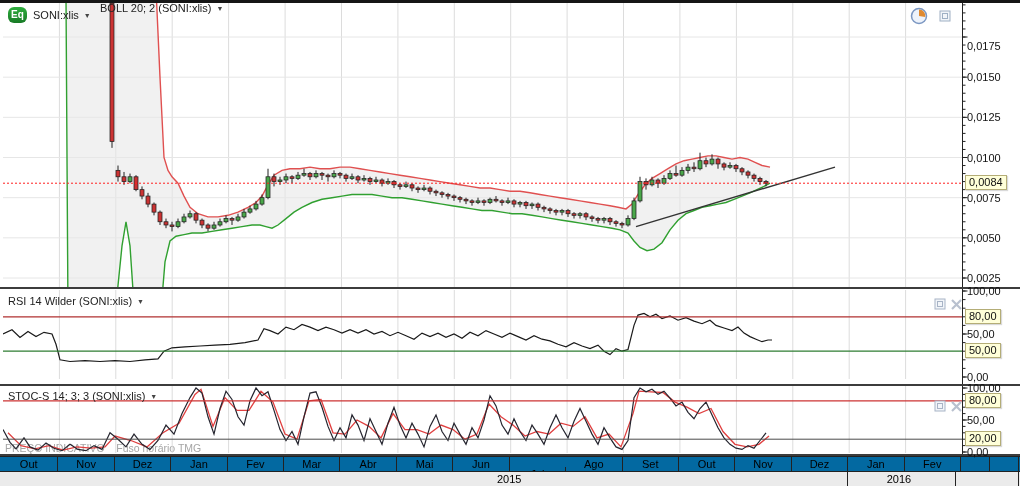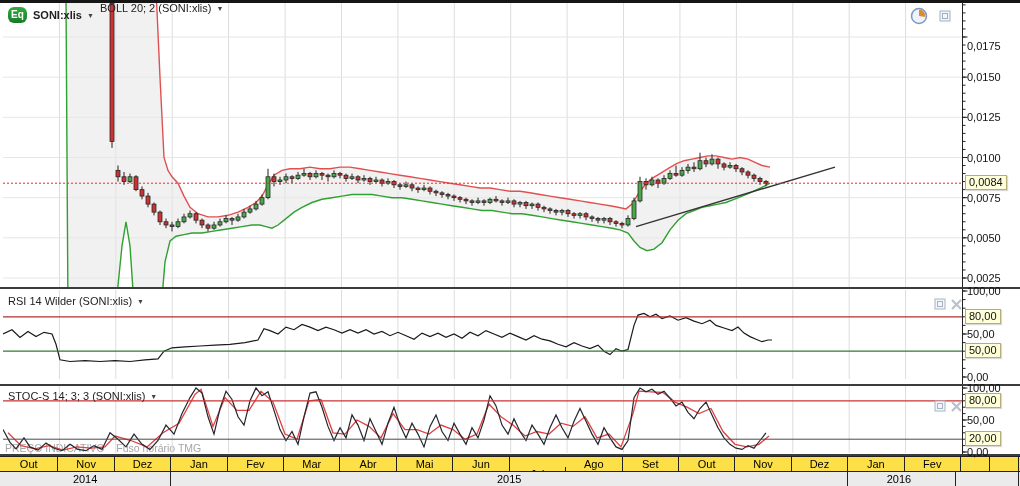--- a/index.html
+++ b/index.html
@@ -10,21 +10,21 @@
   #chart{position:absolute;left:0;top:0;z-index:2;}
   #labels{position:absolute;left:0;top:0;width:1020px;height:486px;z-index:3;}
   .hdr-item{position:absolute;display:flex;align-items:center;gap:5px;font-size:11px;color:#222;cursor:pointer;}
   .arr{font-size:7px;color:#444;}
   .eqbadge{position:absolute;left:8px;top:7px;width:19px;height:16px;background:linear-gradient(#2fae3e,#187a26);
            color:#fff;font-weight:bold;font-size:10px;text-align:center;line-height:16px;border-radius:6px;}
   .axlab{position:absolute;left:967px;font-size:11px;color:#111;white-space:pre;}
   .tag{position:absolute;left:965px;font-size:11px;color:#111;background:#ffffd9;border:1px solid #b4ad77;
        padding:0 3px;line-height:13px;box-shadow:1px 1px 1px rgba(0,0,0,.15);}
   .sep{position:absolute;left:0;width:1020px;height:2px;background:#3c3c3c;}
-  #monthrow{position:absolute;left:0;top:456px;width:1020px;height:15px;background:#fde047;border-top:1px solid #222;}
+  #monthrow{position:absolute;left:0;top:456px;width:1020px;height:15px;background:#0369a1;border-top:1px solid #222;}
   #yearrow{position:absolute;left:0;top:471px;width:1020px;height:14px;background:#ebebeb;
            border-top:1px solid #222;border-bottom:1px solid #8a8a8a;}
   .cell{position:absolute;top:0;height:14px;border-right:1px solid #222;text-align:center;
         font-size:11px;line-height:14px;color:#000;overflow:hidden;}
   .icon{position:absolute;cursor:pointer;}
 </style>
 </head>
 <body>
 
 <div id="app">
@@ -404,21 +404,21 @@
       <line x1="962.5" y1="400.8" x2="965.5" y2="400.8" stroke="#222222" stroke-width="1"></line>
       <line x1="962.5" y1="394.4" x2="965.5" y2="394.4" stroke="#222222" stroke-width="1"></line>
       <line x1="962.5" y1="388" x2="965.5" y2="388" stroke="#222222" stroke-width="1"></line>
       <line x1="962.5" y1="388" x2="967.5" y2="388" stroke="#222222" stroke-width="1"></line>
       <line x1="962.5" y1="420" x2="967.5" y2="420" stroke="#222222" stroke-width="1"></line>
       <line x1="962.5" y1="452" x2="967.5" y2="452" stroke="#222222" stroke-width="1"></line>
     </svg>
 
   <div id="labels">
     <span class="eqbadge">Eq</span>
-    <div class="hdr-item" style="left:33px;top:9px;font-weight:bold;">
+    <div class="hdr-item" style="left:33px;top:9px;">
       <span>SONI:xlis</span>
       <span class="arr">▼</span>
     </div>
     <div class="hdr-item" style="left:100px;top:2px;">
       <span>BOLL 20; 2 (SONI:xlis)</span>
       <span class="arr">▼</span>
     </div>
 
     <div class="hdr-item" style="left:8px;top:295px;">
       <span>RSI 14 Wilder (SONI:xlis)</span>
@@ -472,21 +472,20 @@
         <div class="cell" style="left: 622.529px; width: 55.4118px;">Set</div>
         <div class="cell" style="left: 678.941px; width: 55.4118px;">Out</div>
         <div class="cell" style="left: 735.353px; width: 55.4118px;">Nov</div>
         <div class="cell" style="left: 791.765px; width: 55.4118px;">Dez</div>
         <div class="cell" style="left: 848.176px; width: 55.4118px;">Jan</div>
         <div class="cell" style="left: 904.588px; width: 55.4118px;">Fev</div>
         <div class="cell" style="left: 961px; width: 28px;"></div>
         <div class="cell" style="left: 990px; width: 28px;"></div>
       </div>
     <div id="yearrow">
-        <div class="cell" style="left: 0px; width: 170.235px;">2014</div>
         <div class="cell" style="left: 171.235px; width: 675.941px;">2015</div>
         <div class="cell" style="left: 843px; width: 111.824px;">2016</div>
         <div class="cell" style="left: 961px; width: 57px;"></div>
       </div>
     <div id="axis-labels">
         <div class="axlab" style="top: 31px; margin-top: 9px;">0,0175</div>
         <div class="axlab" style="top: 71.1667px;">0,0150</div>
         <div class="axlab" style="top: 111.334px;">0,0125</div>
         <div class="axlab" style="top: 151.5px;">0,0100</div>
         <div class="axlab" style="top: 191.667px;">0,0075</div>

